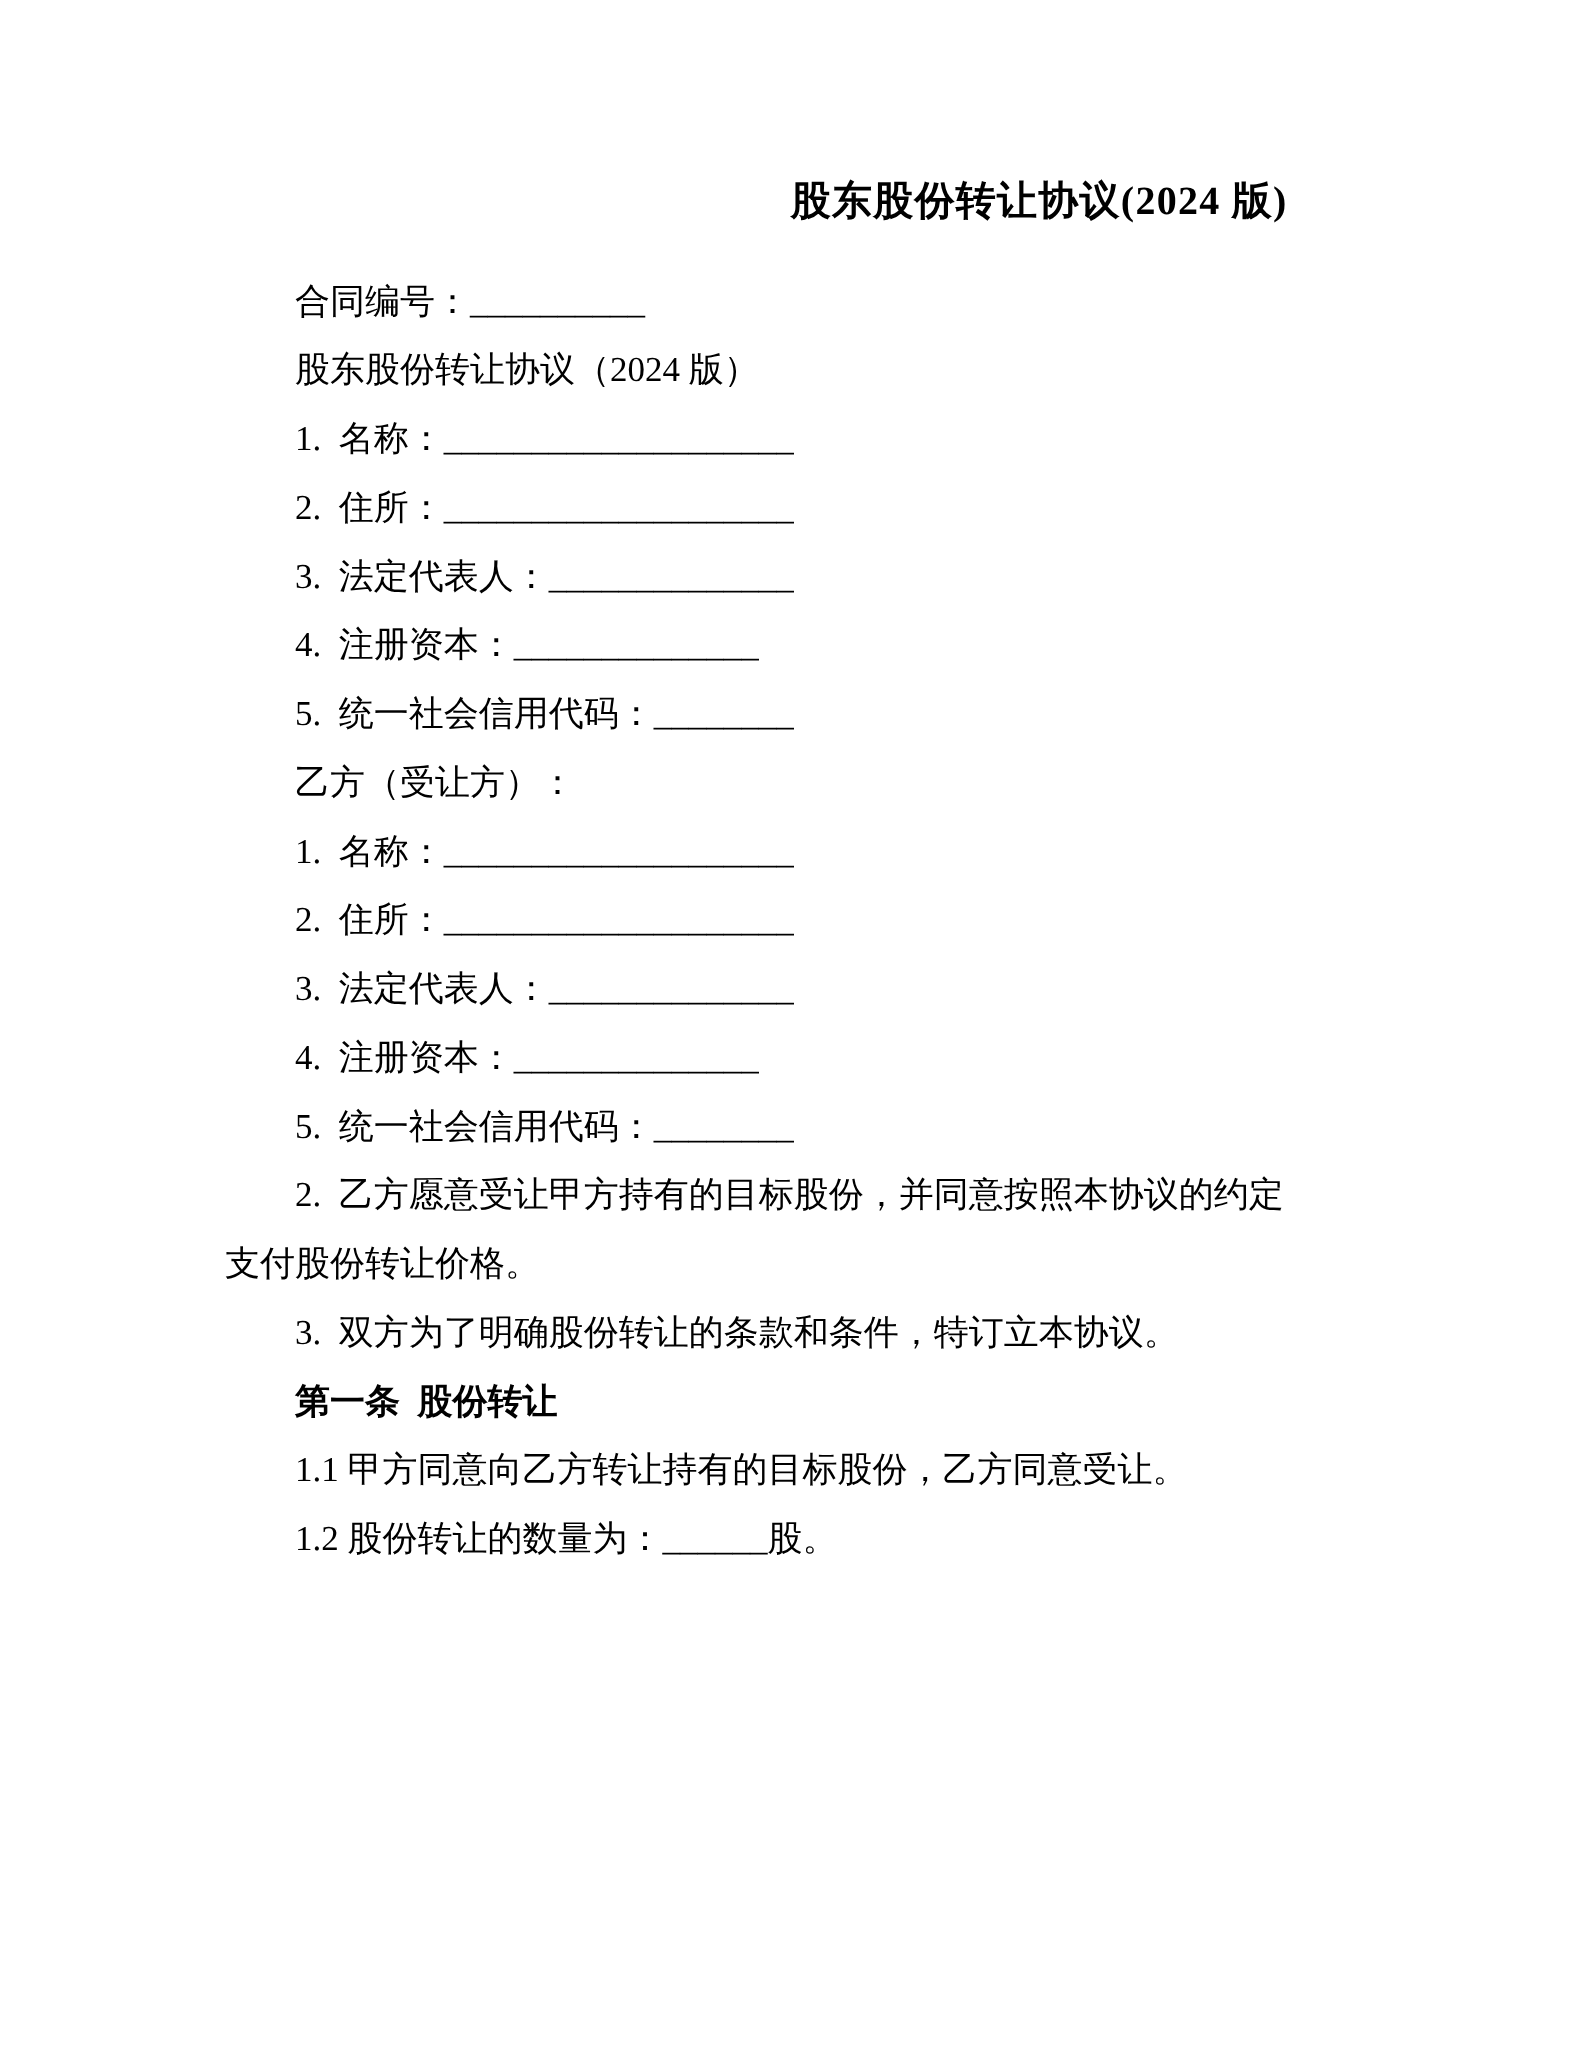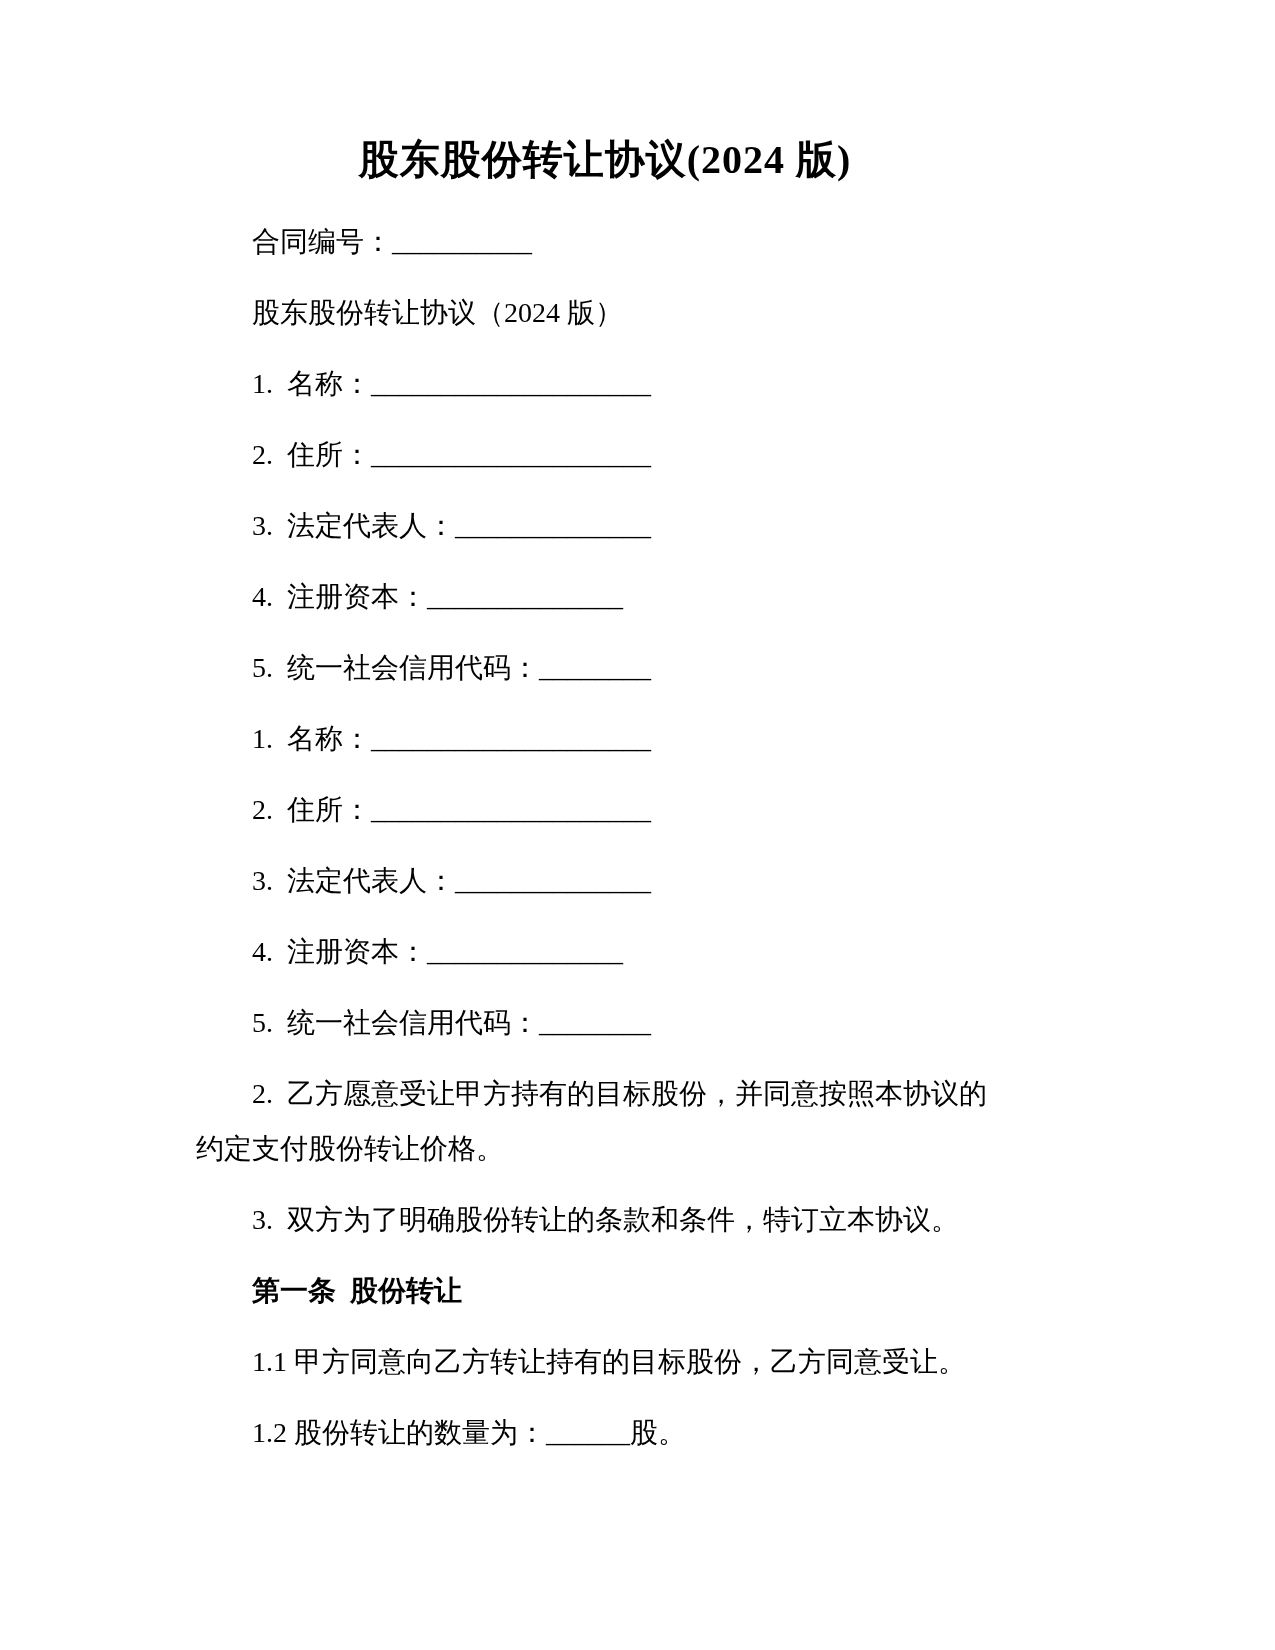--- a/index.html
+++ b/index.html
@@ -15,32 +15,32 @@
   }
   .page {
     box-sizing: border-box;
     width: 1275px;
     height: 1650px;
     padding: 128px 245px 0 180px;
     background: #ffffff;
     overflow: hidden;
   }
   .title {
-    font-size: 40px;
+    font-size: 32px;
     font-weight: bold;
-    text-align: center;
+    text-align: right;
     line-height: 64px;
     margin: 0 0 22px 0;
     white-space: nowrap;
     letter-spacing: 1px;
   }
   .line {
     font-size: 28px;
     line-height: 55px;
-    margin: 16px;
+    margin: 0;
     text-indent: 56px;
     white-space: pre-wrap;
     word-break: break-all;
   }
   .heading {
     font-weight: bold;
   }
 </style>
 </head>
 <body>
@@ -48,20 +48,21 @@
 <div class="page">
   <h1 class="title">股东股份转让协议(2024 版)</h1>
 
   <p class="line">合同编号：__________</p>
   <p class="line">股东股份转让协议（2024 版）</p>
   <p class="line">1.  名称：____________________</p>
   <p class="line">2.  住所：____________________</p>
   <p class="line">3.  法定代表人：______________</p>
   <p class="line">4.  注册资本：______________</p>
   <p class="line">5.  统一社会信用代码：________</p>
+  <p class="line">乙方（受让方）：</p>
   <p class="line">1.  名称：____________________</p>
   <p class="line">2.  住所：____________________</p>
   <p class="line">3.  法定代表人：______________</p>
   <p class="line">4.  注册资本：______________</p>
   <p class="line">5.  统一社会信用代码：________</p>
   <p class="line">2.  乙方愿意受让甲方持有的目标股份，并同意按照本协议的约定支付股份转让价格。</p>
   <p class="line">3.  双方为了明确股份转让的条款和条件，特订立本协议。</p>
   <p class="line heading">第一条  股份转让</p>
   <p class="line">1.1 甲方同意向乙方转让持有的目标股份，乙方同意受让。</p>
   <p class="line">1.2 股份转让的数量为：______股。</p>

